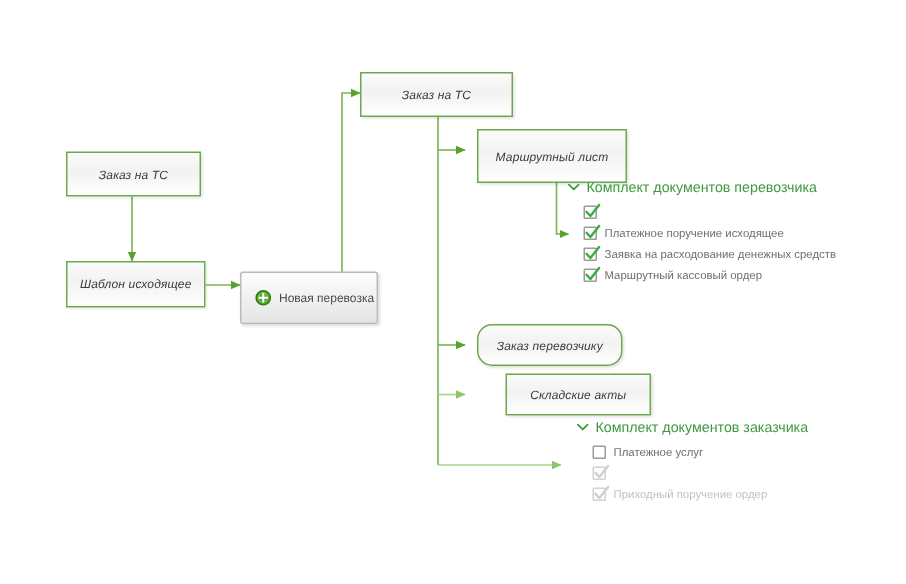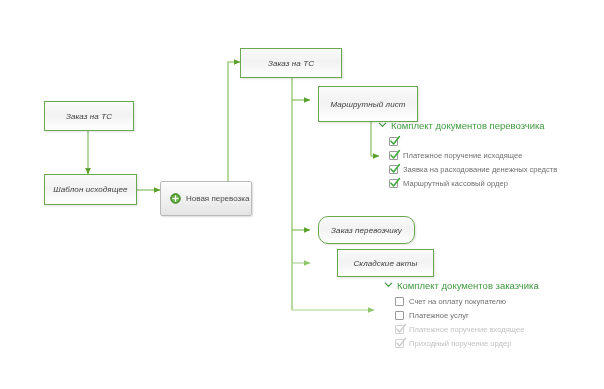--- a/index.html
+++ b/index.html
@@ -218,37 +218,32 @@
   </div>
 
   <div class="group" style="left:384px; top:280px;">
     <div class="group-header">
       <svg class="chev" viewBox="0 0 10 10">
         <path d="M1.4,3.4 L5,7 L8.6,3.4" fill="none" stroke="#3f9a3f" stroke-width="1.3" stroke-linecap="round" stroke-linejoin="round"></path>
       </svg>
       <span>Комплект документов заказчика</span>
     </div>
 
-    <div class="opt">
-      <span class="cb"></span>
-      <span>Счет на оплату покупателю</span>
-    </div>
 
     <div class="opt">
       <span class="cb"></span>
       <span>Платежное услуг</span>
     </div>
 
     <div class="opt dim">
       <span class="cb">
         <svg viewBox="0 0 12 12">
             <path d="M2,6.2 L4.6,9 L10.4,1.6" fill="none" stroke="#cfcfcf" stroke-width="1.6" stroke-linecap="round" stroke-linejoin="round"></path>
           </svg>
       </span>
-      <span>Платежное поручение входящее</span>
     </div>
 
     <div class="opt dim">
       <span class="cb">
         <svg viewBox="0 0 12 12">
             <path d="M2,6.2 L4.6,9 L10.4,1.6" fill="none" stroke="#cfcfcf" stroke-width="1.6" stroke-linecap="round" stroke-linejoin="round"></path>
           </svg>
       </span>
       <span>Приходный поручение ордер</span>
     </div>

